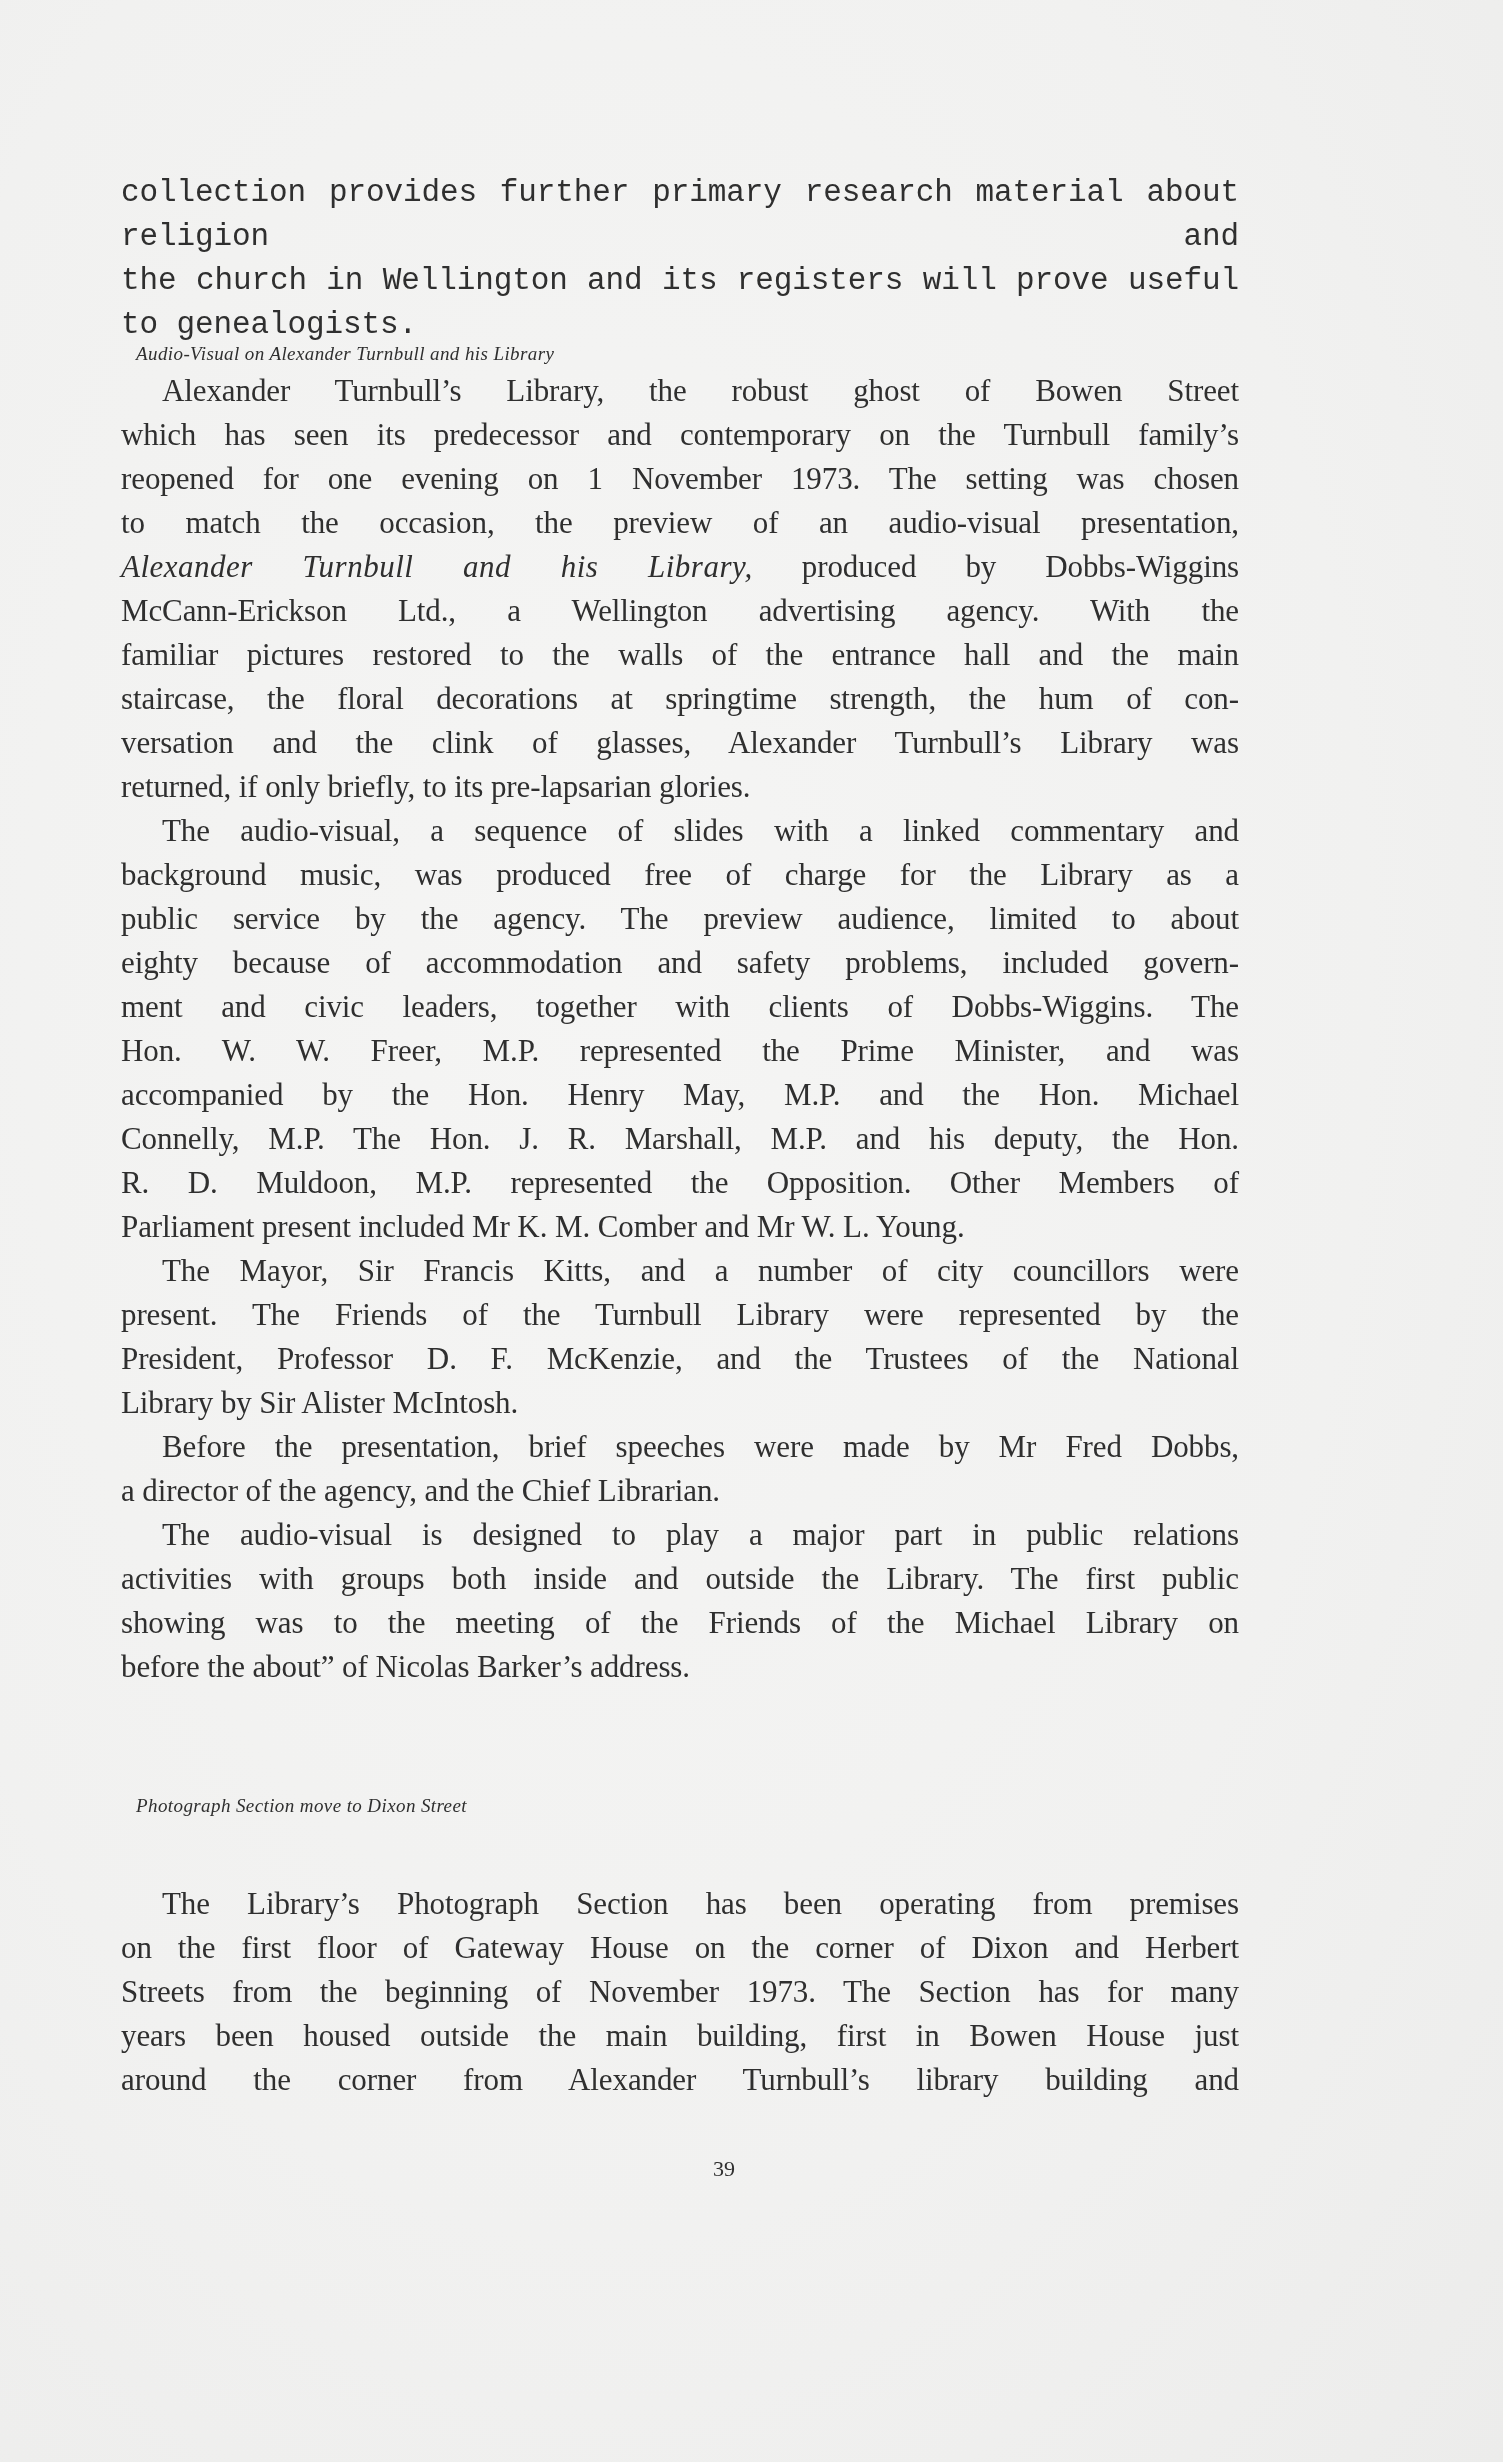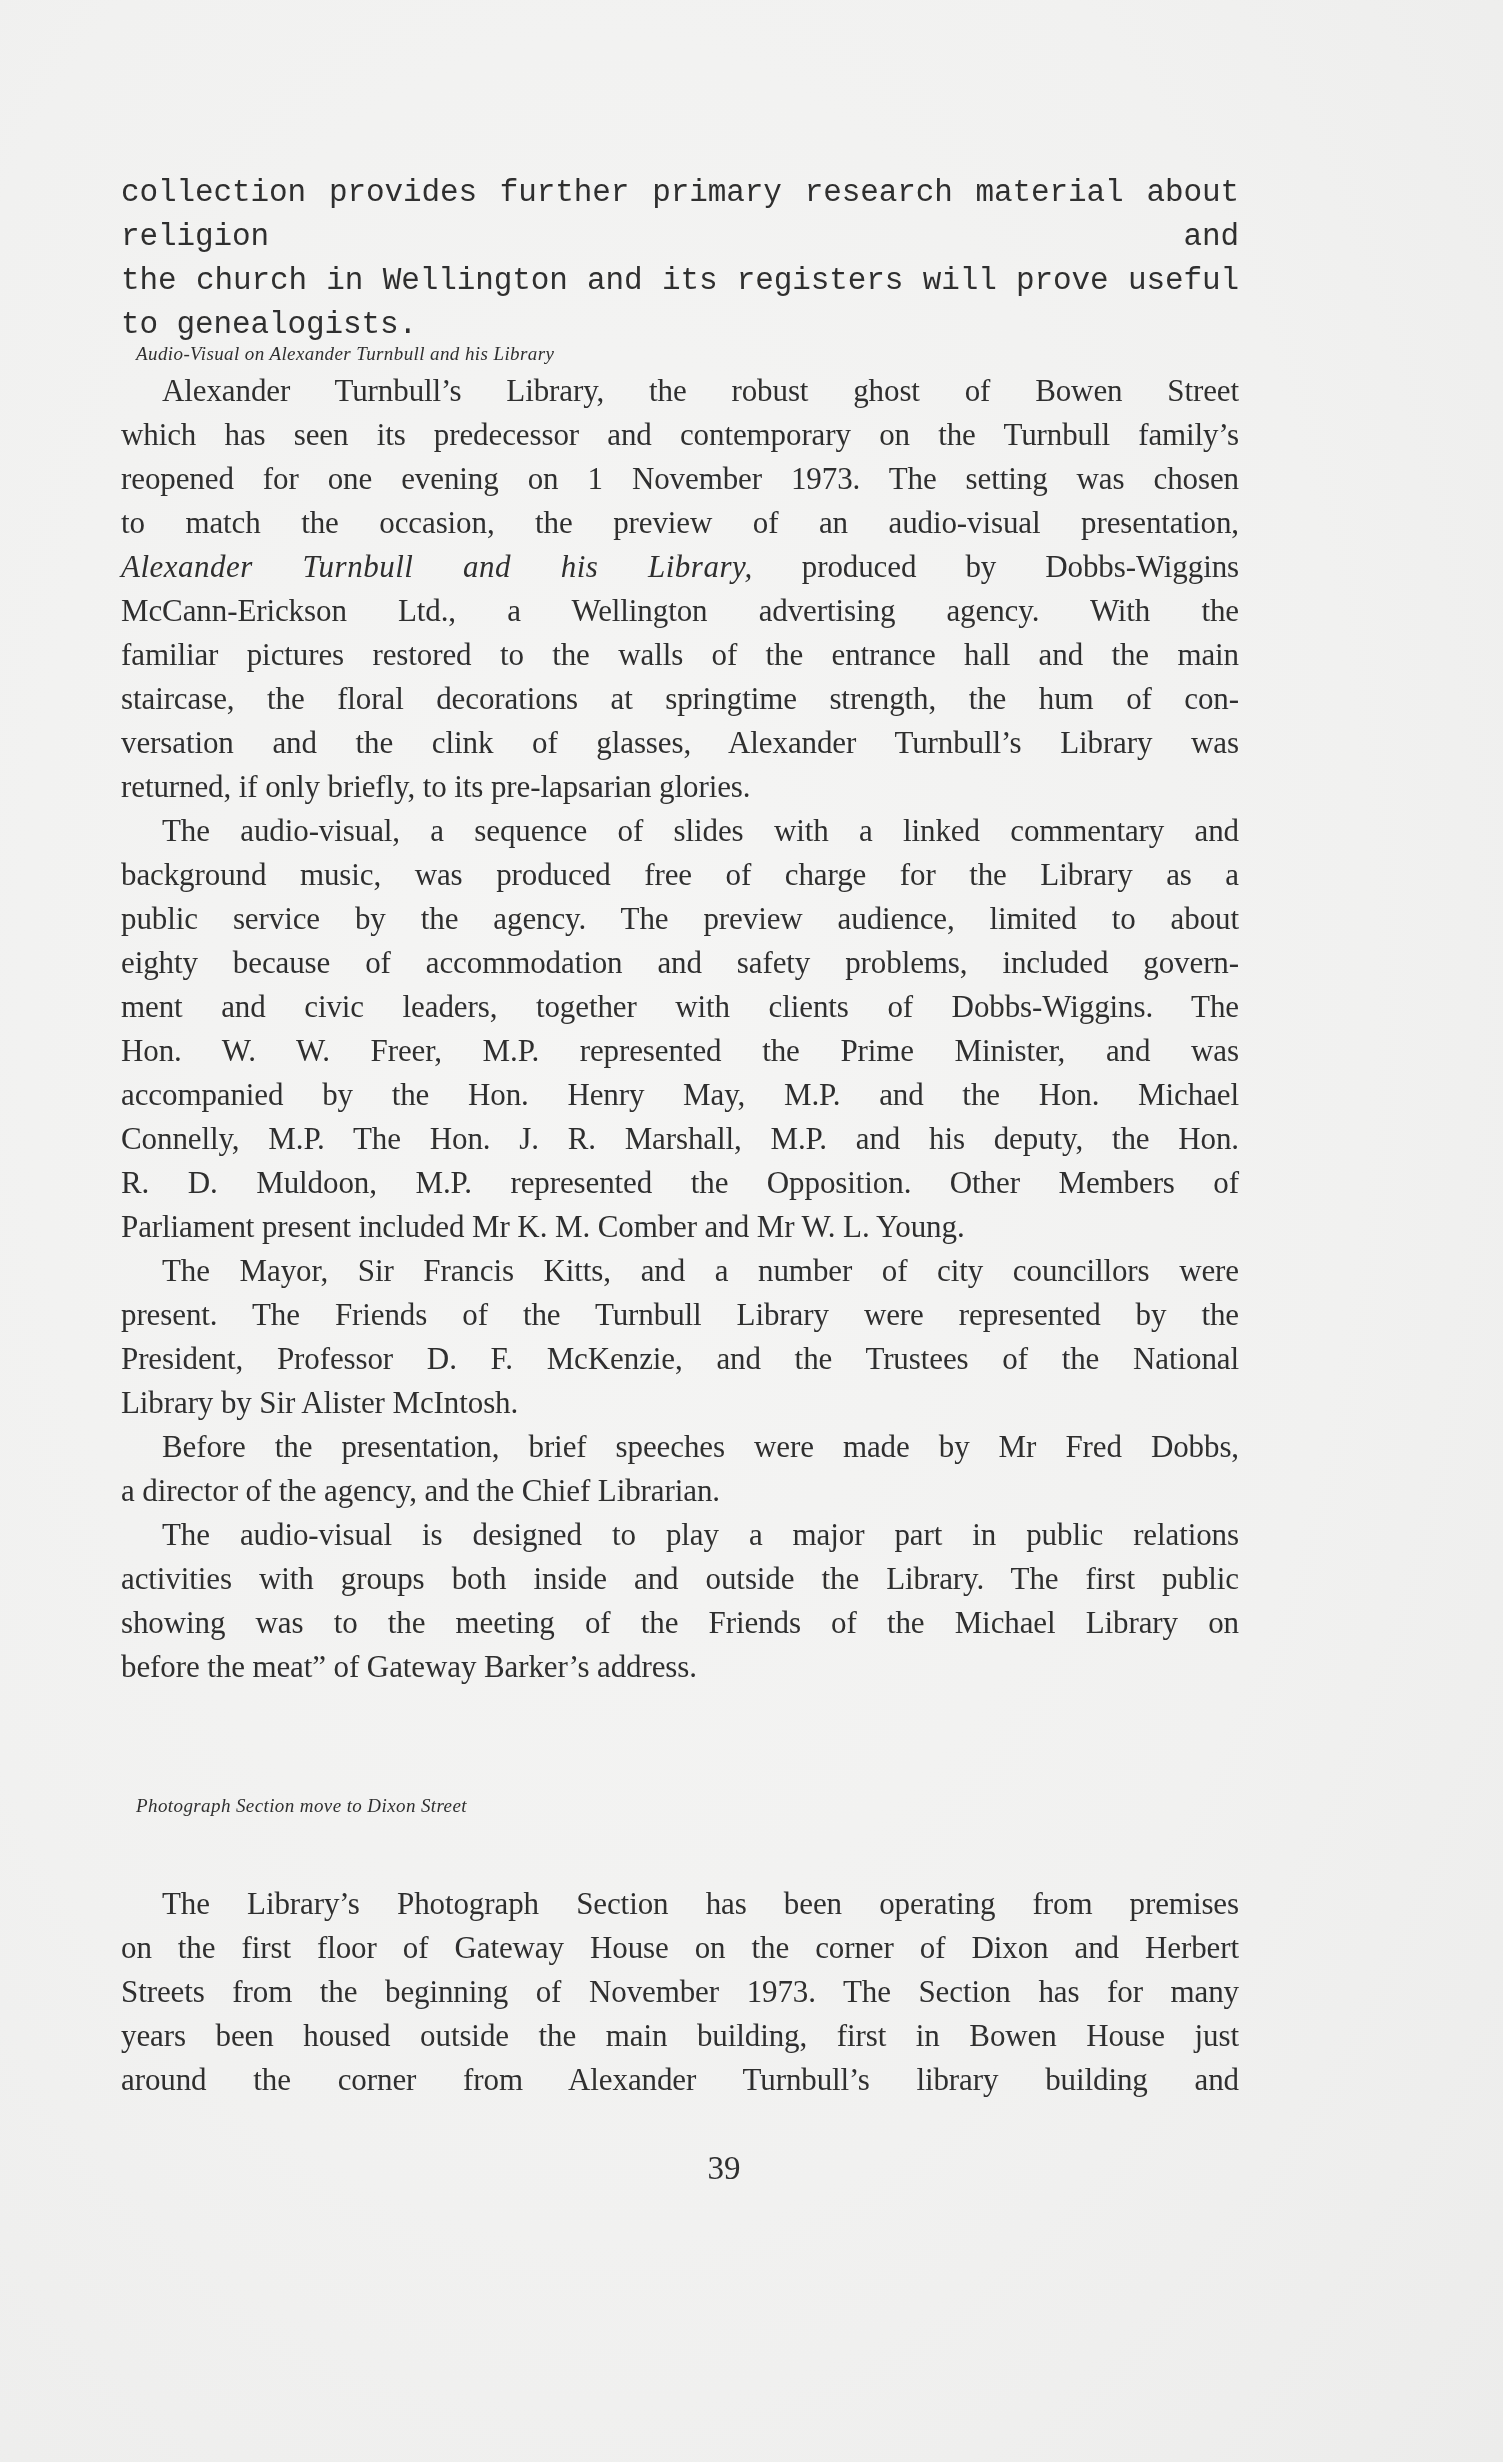--- a/index.html
+++ b/index.html
@@ -23,21 +23,21 @@
   .heading {
     position: absolute; left: 121px;
     font-style: italic; font-size: 19px; line-height: 39px;
     letter-spacing: 0.4px; margin: 15px; font-weight: normal;
   }
   .line { display: block; text-align: justify; text-align-last: justify; }
   .line.last { text-align-last: left; }
   .italic { font-style: italic; letter-spacing: 0.5px; }
   .page-number {
     position: absolute; left: 0; width: 1448px; top: 2149px;
-    text-align: center; font-size: 33px; line-height: 39px;
+    text-align: center; font-size: 22px; line-height: 39px;
   }
 </style>
 </head>
 <body>
 
 <div class="page">
 
   <div class="text-block" style="top:171px;font-family:Liberation Mono, monospace;">
     <span class="line">collection provides further primary research material about religion and</span>
     <span class="line last">the church in Wellington and its registers will prove useful to genealogists.</span>
@@ -72,21 +72,21 @@
     <span class="line">present. The Friends of the Turnbull Library were represented by the</span>
     <span class="line">President, Professor D. F. McKenzie, and the Trustees of the National</span>
     <span class="line last">Library by Sir Alister McIntosh.</span>
 
     <span class="line" style="padding-left:41px;">Before the presentation, brief speeches were made by Mr Fred Dobbs,</span>
     <span class="line last">a director of the agency, and the Chief Librarian.</span>
 
     <span class="line" style="padding-left:41px;">The audio-visual is designed to play a major part in public relations</span>
     <span class="line">activities with groups both inside and outside the Library. The first public</span>
     <span class="line">showing was to the meeting of the Friends of the Michael Library on</span>
-    <span class="line last">before the meat” of Gateway Barker’s address.</span>
+    <span class="line last">before the about” of Nicolas Barker’s address.</span>
   </div>
 
   <h2 class="heading" style="top:1771px;">Photograph Section move to Dixon Street</h2>
 
   <div class="text-block" style="top:1882px;">
     <span class="line" style="padding-left:41px;">The Library’s Photograph Section has been operating from premises</span>
     <span class="line">on the first floor of Gateway House on the corner of Dixon and Herbert</span>
     <span class="line">Streets from the beginning of November 1973. The Section has for many</span>
     <span class="line">years been housed outside the main building, first in Bowen House just</span>
     <span class="line">around the corner from Alexander Turnbull’s library building and</span>

